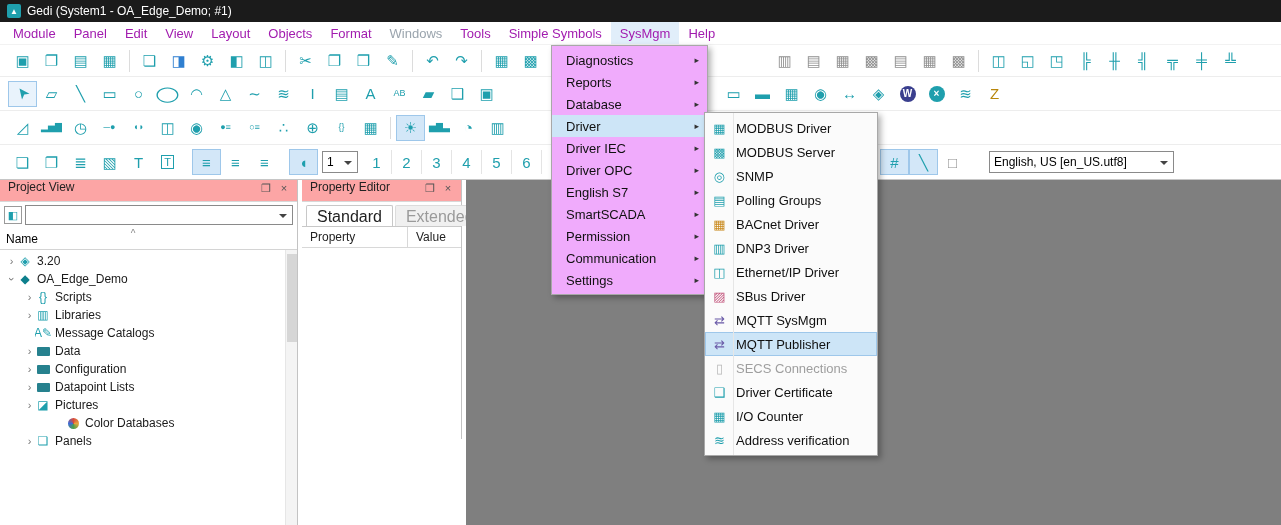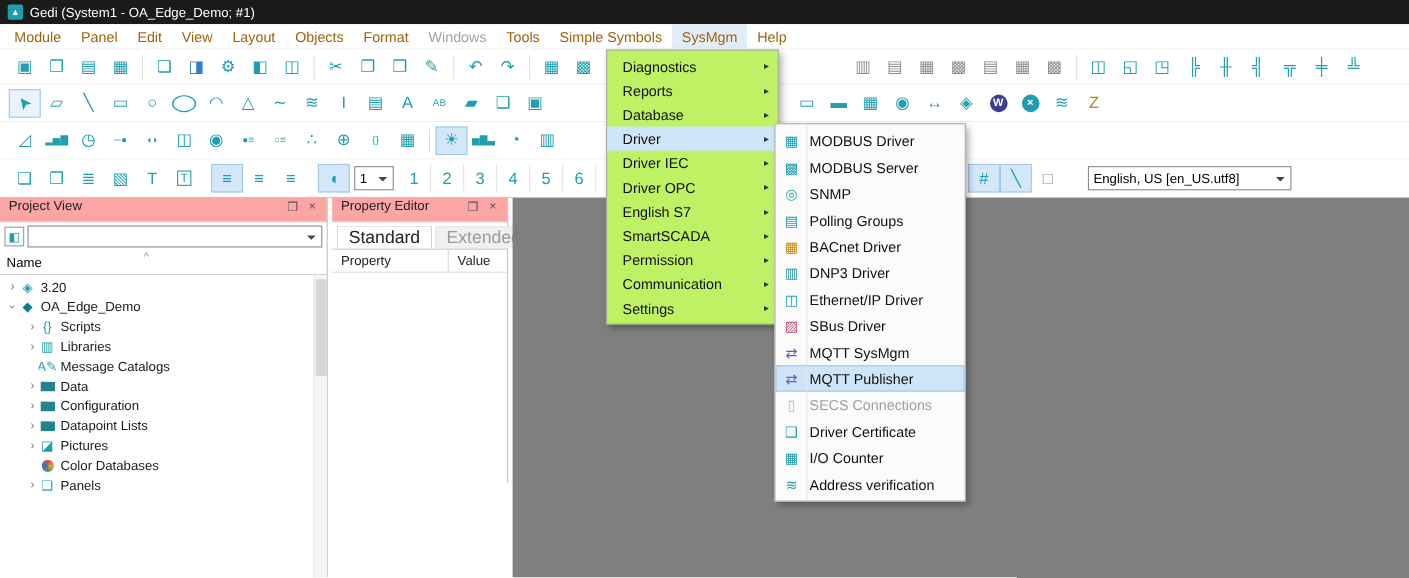--- a/index.html
+++ b/index.html
@@ -9,21 +9,21 @@
 
   
   .titlebar{position:absolute;left:0;top:0;width:100%;height:22px;background:var(--titlebar-dark);color:#fff;
             display:flex;align-items:center;gap:6px;padding-left:7px;font-size:12px}
   .appicon{width:14px;height:14px;background:var(--accent-teal);color:#fff;border-radius:2px;
            display:flex;align-items:center;justify-content:center;font-size:8px;flex:none}
 
   
   .menubar{position:absolute;left:0;top:22px;width:100%;height:23px;background:#fff;display:flex;
            align-items:stretch;padding-left:4px;font-size:13px;border-bottom:1px solid #f2f2f2}
-  .mb-item{padding:0 9px;display:flex;align-items:center;color:#a16207;white-space:nowrap}
+  .mb-item{padding:0 9px;display:flex;align-items:center;color:#a21caf;white-space:nowrap}
   .mb-item.disabled{color:#9aa4ad}
   .mb-item.open{background:#e1eefa}
 
   
   .trow{position:absolute;left:0;width:100%;display:flex;align-items:center;background:#fff;padding-left:8px}
   #row1{top:45px;height:32px;border-bottom:1px solid #ededed}
   #row2{top:77px;height:34px;border-bottom:1px solid #ededed}
   #row3{top:111px;height:34px;border-bottom:1px solid #ededed}
   #row4{top:145px;height:35px;border-bottom:1px solid #c6c6c6}
   .sub,.nums{display:flex;align-items:center;flex:none}
@@ -86,21 +86,21 @@
   .pe-tab.inactive{background:#f0f0f0;color:#9a9a9a;border-color:#dcdcdc}
   .pe-cols{height:22px;border-top:1px solid #c8c8c8;border-bottom:1px solid #d8d8d8;display:flex;
            align-items:stretch;font-size:12px;flex:none;color:#222}
   .pe-col1{width:106px;padding-left:8px;border-right:1px solid #d8d8d8;display:flex;align-items:center}
   .pe-col2{padding-left:8px;display:flex;align-items:center}
   .pe-body{flex:1;background:#fff}
 
   .canvas{position:absolute;left:466px;top:180px;right:0;bottom:0;background:var(--canvas-gray)}
 
   
-  .menu-popup{position:absolute;left:551px;top:45px;width:157px;background:#bef264;border:1px solid #a8a8a8;
+  .menu-popup{position:absolute;left:551px;top:45px;width:157px;background:#f0abfc;border:1px solid #a8a8a8;
               box-shadow:3px 3px 6px rgba(0,0,0,.30);padding:3px 0;z-index:50}
   .menu-item{height:22px;display:flex;align-items:center;padding:0 8px 0 14px;font-size:13px;color:#101010}
   .menu-item .arrow{margin-left:auto;font-size:9px;color:#333}
   .menu-item.highlighted{background:var(--menu-highlight)}
   .submenu-popup{position:absolute;left:704px;top:112px;width:174px;background:#fbfbfb;border:1px solid #a8a8a8;
                  box-shadow:3px 3px 6px rgba(0,0,0,.30);padding:3px 0;z-index:60}
   .submenu-popup::before{content:"";position:absolute;left:28px;top:0;bottom:0;width:1px;background:#e6e6e6}
   .sub-item{height:24px;display:flex;align-items:center;gap:8px;padding:0 8px 0 6px;font-size:13px;color:#101010}
   .sub-item .sicon{width:17px;text-align:center;font-size:13px;flex:none;position:relative;z-index:1}
   .sub-item.highlighted{background:var(--menu-highlight);outline:1px solid #9ec7ea;outline-offset:-1px}
@@ -503,21 +503,21 @@
         <span class="ticon">
           <span class="icon-folder"></span>
         </span>
         <span class="tlabel">Datapoint Lists</span>
       </div>
       <div class="tree-row" style="padding-left: 24px;">
         <span class="chev">›</span>
         <span class="ticon" style="color: rgb(31, 159, 173);">◪</span>
         <span class="tlabel">Pictures</span>
       </div>
-      <div class="tree-row" style="padding-left: 24px;">
+      <div class="tree-row" style="padding-left: 24px; margin-left: 30px;">
         <span class="chev"></span>
         <span class="ticon">
           <span class="icon-palette"></span>
         </span>
         <span class="tlabel">Color Databases</span>
       </div>
       <div class="tree-row" style="padding-left: 24px;">
         <span class="chev">›</span>
         <span class="ticon" style="color: rgb(31, 159, 173);">❏</span>
         <span class="tlabel">Panels</span>

